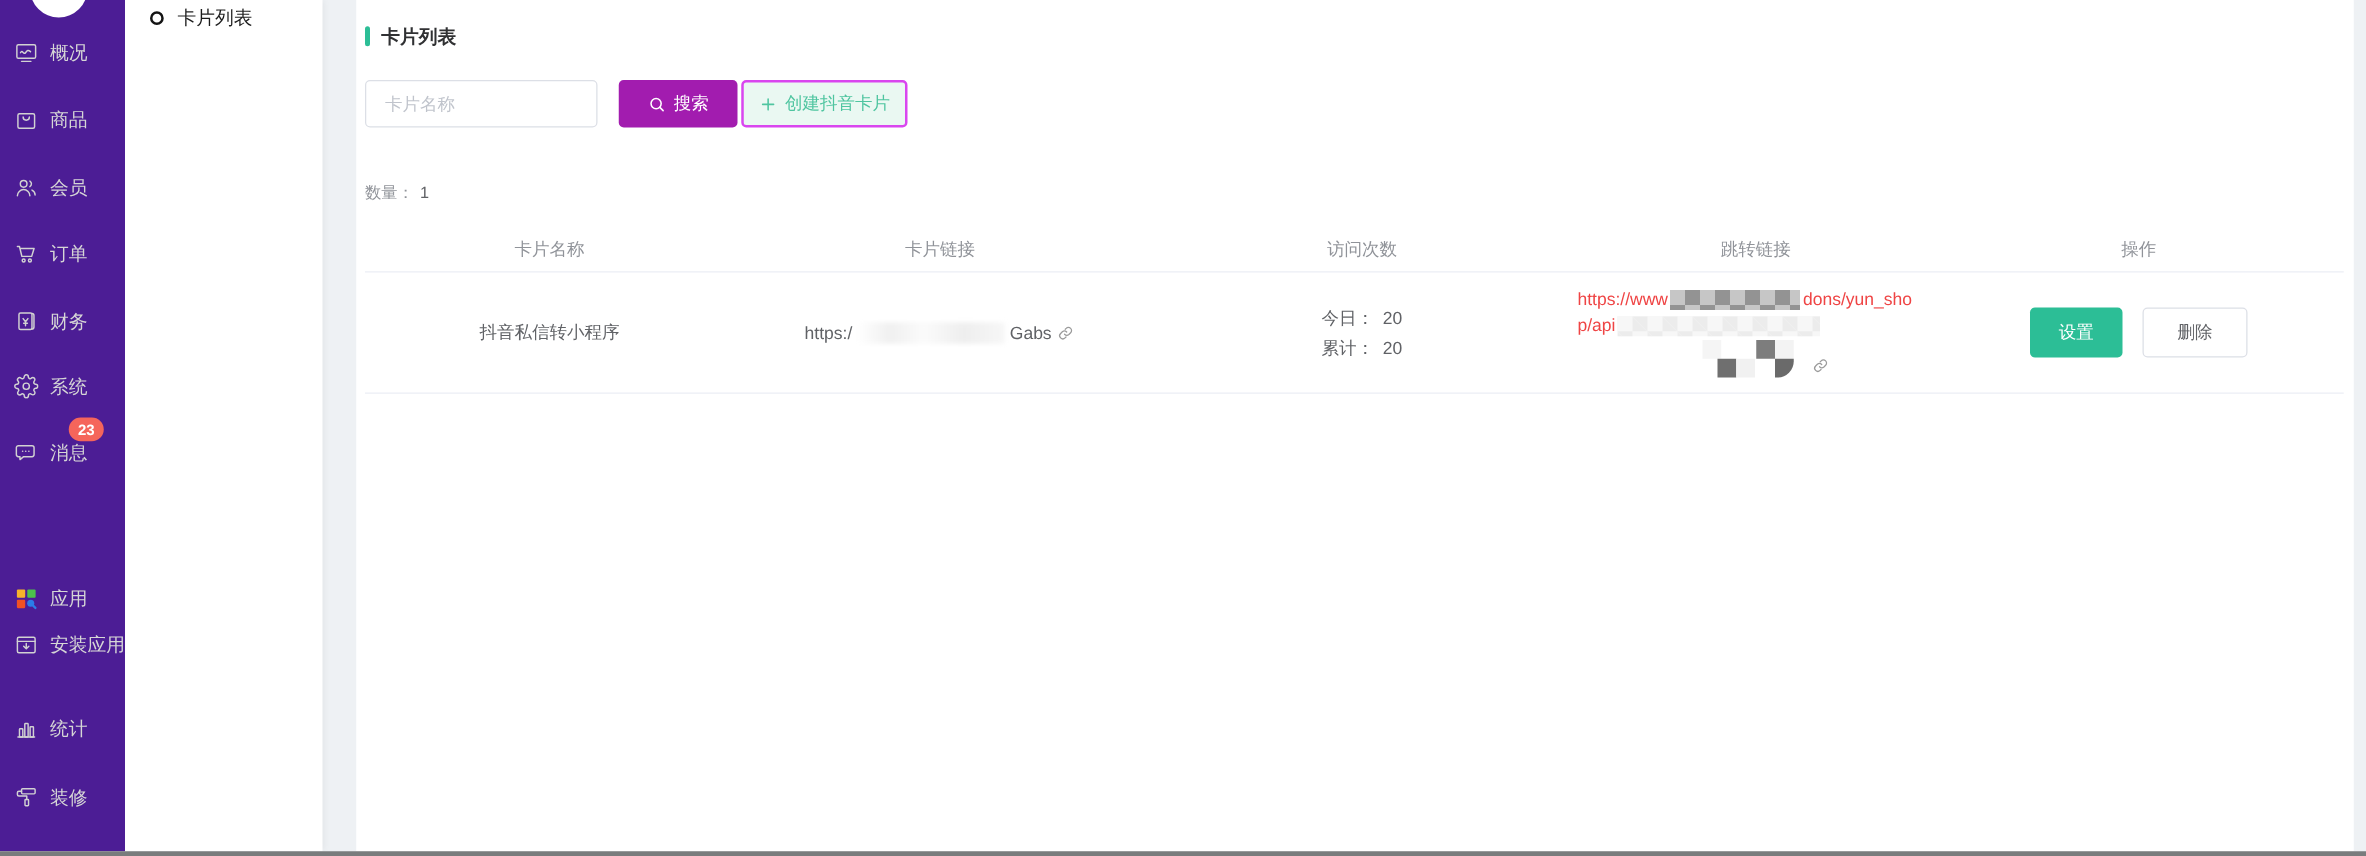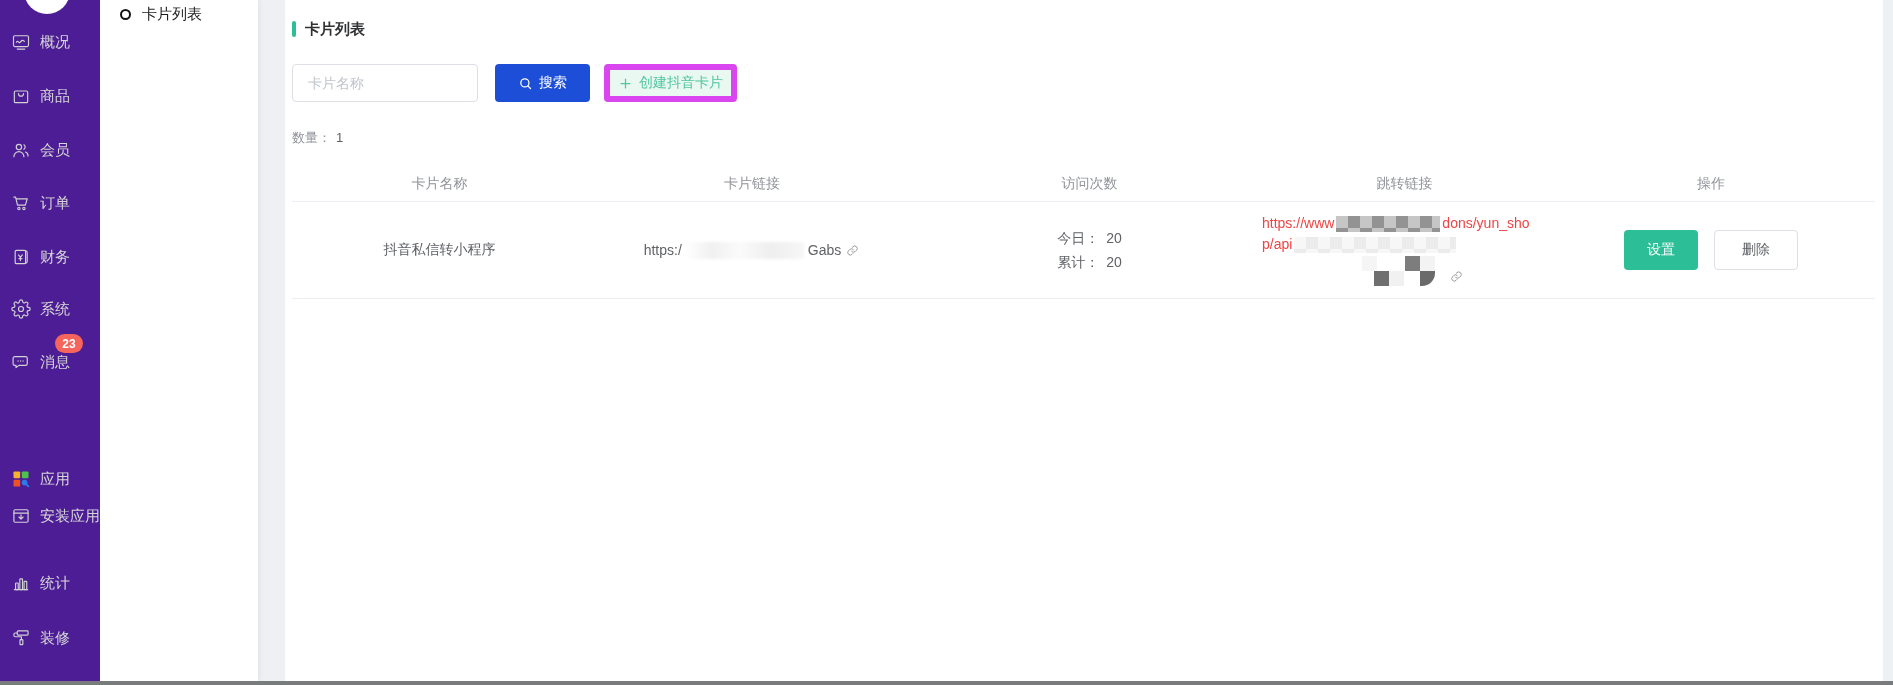--- a/index.html
+++ b/index.html
@@ -29,26 +29,26 @@
   .title-bar { width:4px; height:16px; background:#2cbe96; border-radius:2px; }
   .title-text { font-size:15px; font-weight:bold; color:#303133; }
 
   .search-row { margin-top:26px; display:flex; align-items:center; }
   .search-input { width:186px; height:38px; border:1px solid #dcdfe6; border-radius:4px; padding:0 15px;
                   font-size:14px; color:#606266; outline:none; font-family:inherit; }
   .search-input::placeholder { color:#c0c4cc; }
   .btn { height:38px; border-radius:4px; font-size:14px; display:flex; align-items:center; justify-content:center;
          gap:6px; cursor:pointer; font-family:inherit; }
   .btn svg { width:15px; height:15px; fill:none; stroke-linecap:round; stroke-linejoin:round; }
-  .btn-search { margin-left:17px; width:95px; background:#1d4ed8; color:#fff; border:none; }
+  .btn-search { margin-left:17px; width:95px; background:#a21caf; color:#fff; border:none; }
   .btn-search svg { stroke:#fff; stroke-width:2; }
-  .btn-create { margin-left:14px; width:133px; background:#eaf8f2; color:#4fc5a0; border:6px solid #d946ef; }
+  .btn-create { margin-left:3px; width:133px; background:#eaf8f2; color:#4fc5a0; border:2px solid #d946ef; }
   .btn-create svg { stroke:#4fc5a0; stroke-width:2; }
 
-  .count-row { margin-top:27px; font-size:13px; color:#909399; }
+  .count-row { margin-top:43px; font-size:13px; color:#909399; }
   .count-value { color:#606266; margin-left:5px; font-size:13px; }
 
   
   .table { margin-top:19px; }
   .thead { display:flex; height:36px; align-items:center; border-bottom:1px solid #ebeef5; }
   .th { font-size:14px; color:#909399; text-align:center; font-weight:normal; }
   .trow { display:flex; height:97px; align-items:center; border-bottom:1px solid #ebeef5; }
   .td { font-size:14px; color:#606266; text-align:center; }
   .c1 { width:295px; } .c2 { width:330px; } .c3 { width:345px; } .c4 { width:285px; } .c5 { flex:1; }
 

